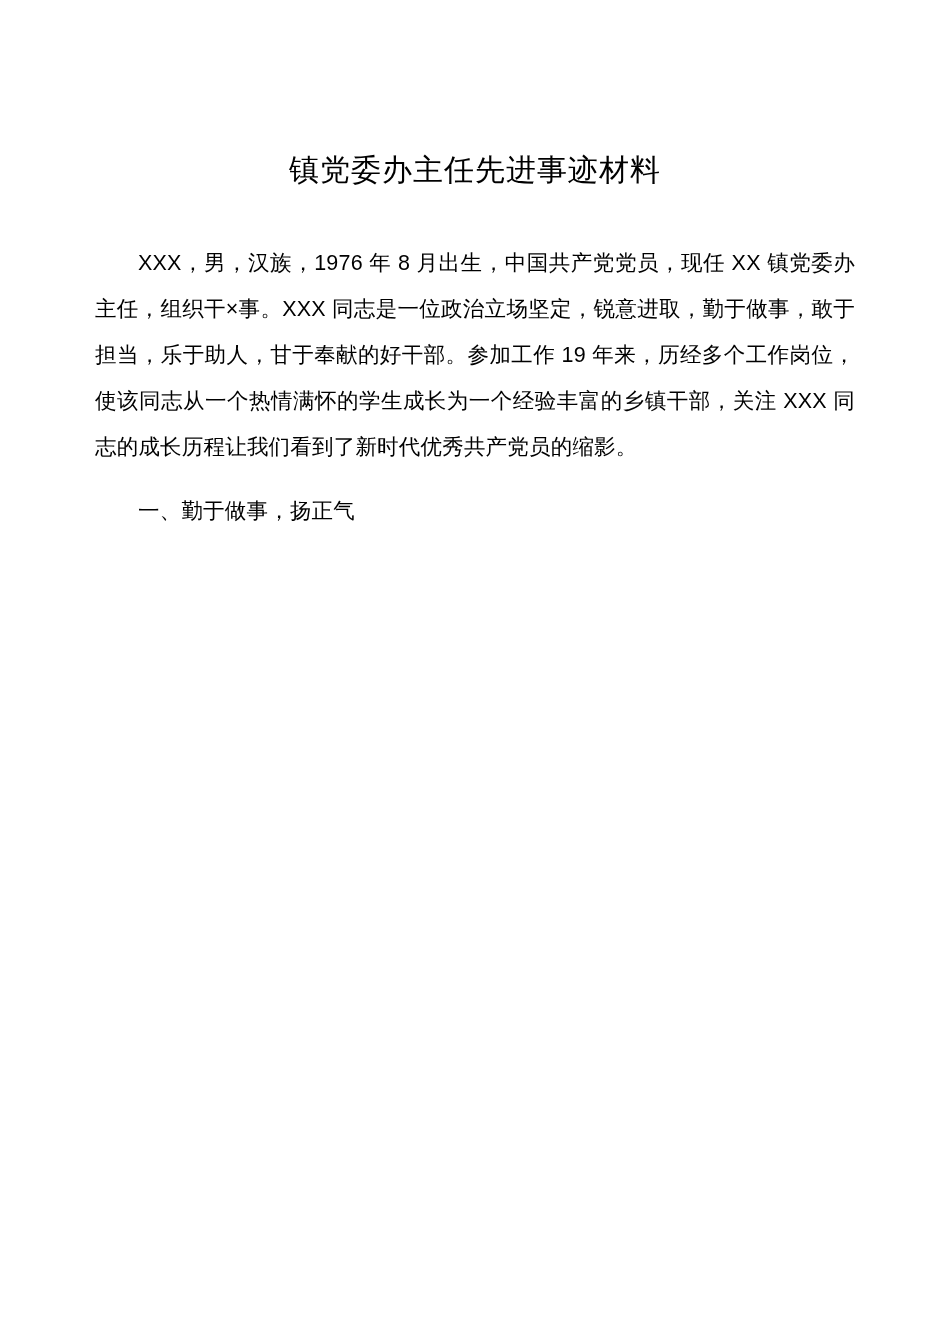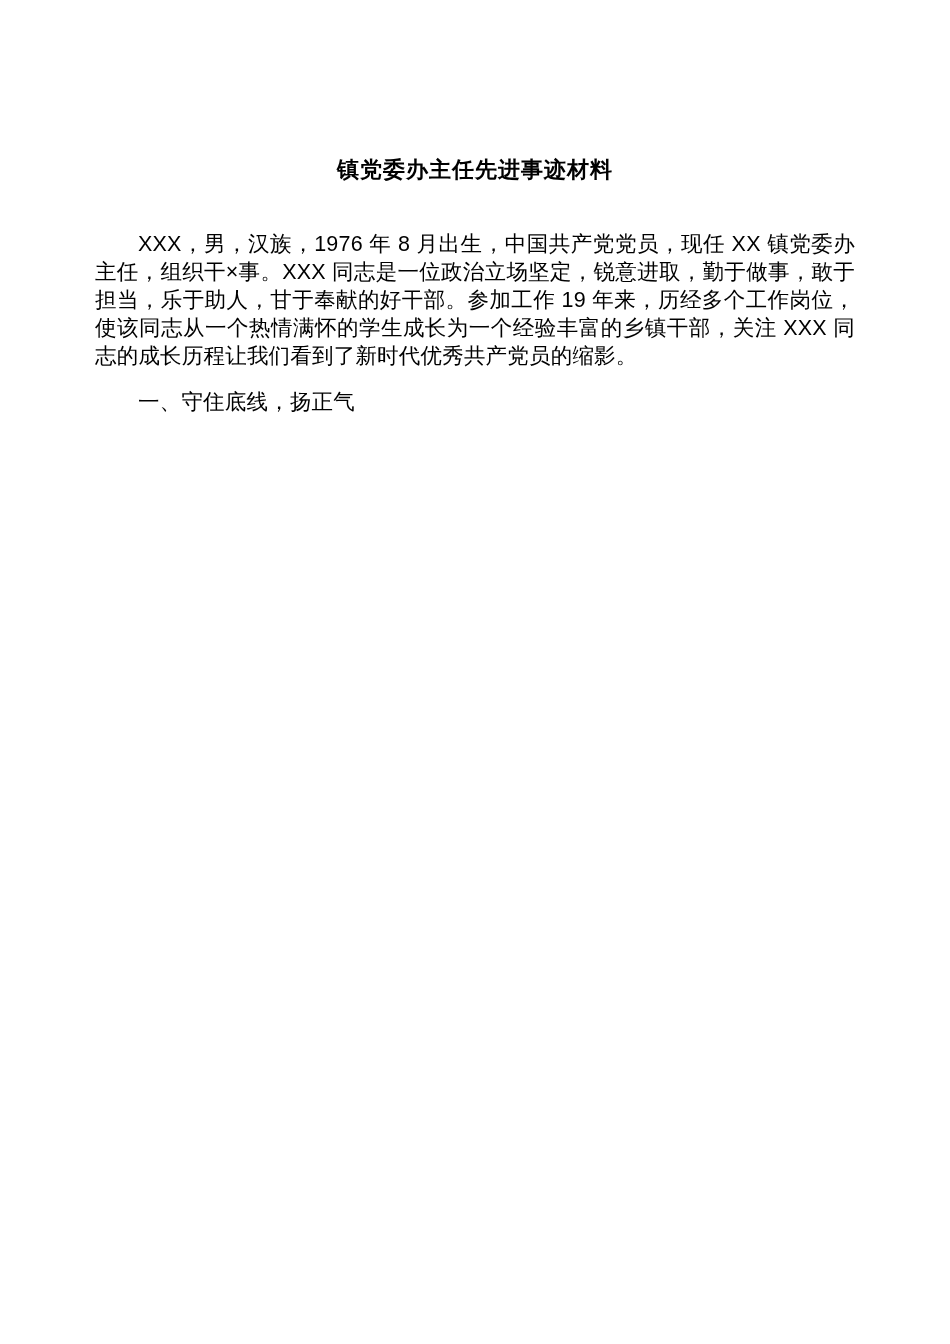--- a/index.html
+++ b/index.html
@@ -16,44 +16,44 @@
   }
   .page {
     width: 950px;
     height: 1344px;
     box-sizing: border-box;
     padding: 150px 95px 40px 95px;
     position: relative;
   }
   .doc-title {
     text-align: center;
-    font-size: 22px;
-    font-weight: bold;
+    font-size: 30px;
+    font-weight: normal;
     letter-spacing: 1px;
     line-height: 40px;
-    margin: 0 0 40px 0;
+    margin: 0 0 50px 0;
   }
   .para {
     font-size: 21.5px;
-    line-height: 28px;
+    line-height: 46px;
     text-align: justify;
     text-justify: inter-ideograph;
     text-indent: 2em;
     margin: 0 0 18px 0;
     letter-spacing: 0.2px;
   }
   .para.heading {
     margin-bottom: 18px;
   }
 </style>
 </head>
 <body>
 
 <div class="page">
 
   <h1 class="doc-title">镇党委办主任先进事迹材料</h1>
 
   <p class="para">XXX，男，汉族，1976 年 8 月出生，中国共产党党员，现任 XX 镇党委办主任，组织干×事。XXX 同志是一位政治立场坚定，锐意进取，勤于做事，敢于担当，乐于助人，甘于奉献的好干部。参加工作 19 年来，历经多个工作岗位，使该同志从一个热情满怀的学生成长为一个经验丰富的乡镇干部，关注 XXX 同志的成长历程让我们看到了新时代优秀共产党员的缩影。</p>
 
-  <p class="para heading">一、守住底线，扬正气</p>
+  <p class="para heading">一、勤于做事，扬正气</p>
 
 
 </div>
 
 </body></html>

